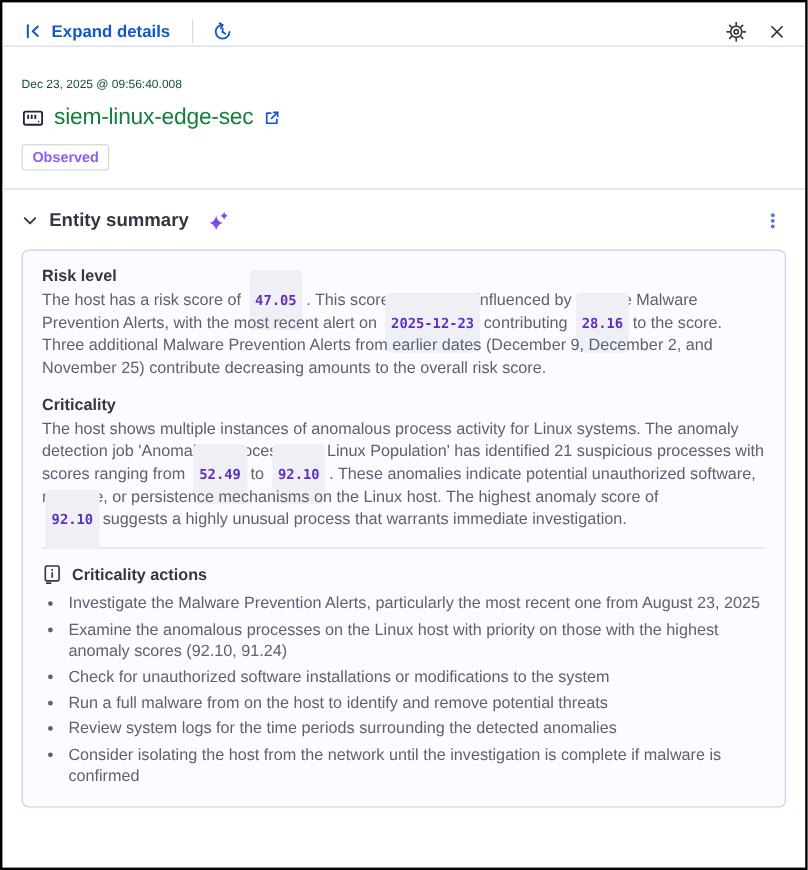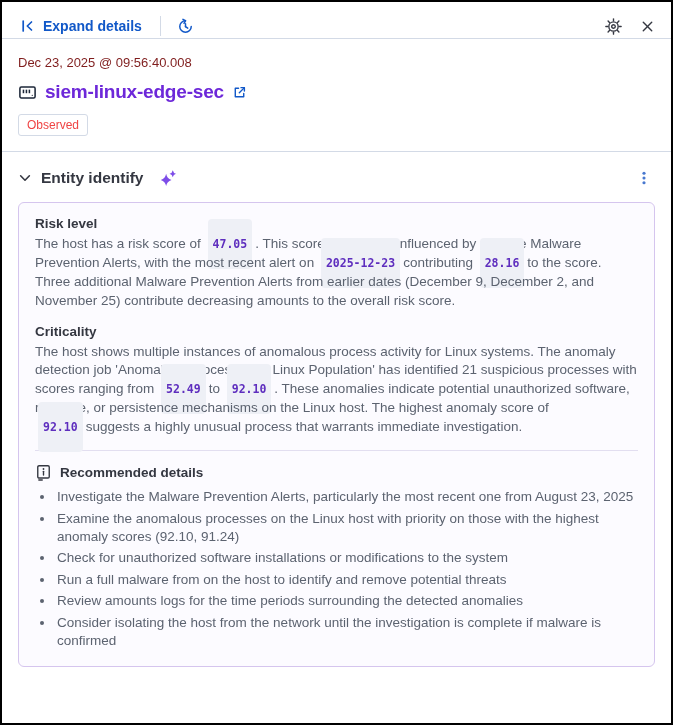--- a/index.html
+++ b/index.html
@@ -28,30 +28,30 @@
   }
   .v-divider { width:1px; height:20px; background:#d3dae6; margin:0 8px; }
   .icon-btn {
     background:none; border:none; cursor:pointer;
     display:flex; align-items:center; justify-content:center;
     padding:4px; border-radius:4px;
   }
   .topbar-right { margin-left:auto; display:flex; align-items:center; gap:10px; }
   
   .content { padding:14px 16px 0 16px; }
-  .timestamp { font-size:13px; color:#7f1d1d; margin-top:2px; }
+  .timestamp { font-size:10px; color:#14532d; margin-top:12px; }
   .title-row { display:flex; align-items:center; gap:8px; margin-top:11px; }
   .entity-title {
-    font-size:19px; font-weight:700; color:#6d28d9;
+    font-size:19px; font-weight:400; color:#15803d;
     text-decoration:none; letter-spacing:-0.2px; cursor:pointer;
   }
   .badge-row { margin-top:11px; }
   .badge {
-    display:inline-block; font-size:12px; font-weight:400;
-    color:#ef4444; background:#fff;
+    display:inline-block; font-size:12px; font-weight:700;
+    color:#8b5cf6; background:#fff;
     border:1px solid #d3dae6; border-radius:3px;
     padding:2px 8px; line-height:16px;
   }
   .full-rule { border:none; border-top:1px solid #d3dae6; margin:15px 0 0 0; }
   
   .summary-head {
     display:flex; align-items:center;
     padding:14px 16px 0 16px;
   }
   .summary-toggle {
@@ -172,21 +172,21 @@
 
 <hr class="full-rule">
 
 <div class="summary-head">
   <button class="summary-toggle">
     <span style="display:flex">
       <svg width="14" height="14" viewBox="0 0 16 16" fill="none" stroke="#343741" stroke-width="1.8" stroke-linecap="round" stroke-linejoin="round">
         <polyline points="3,5.5 8,10.5 13,5.5"></polyline>
       </svg>
     </span>
-    <span class="summary-title">Entity identify</span>
+    <span class="summary-title">Entity summary</span>
     <span class="sparkles">
       <svg width="19" height="19" viewBox="0 0 16 16" fill="#7d4de8">
         <path d="M6 4 Q6.7 8 10.5 9.2 Q6.7 10.4 6 14.4 Q5.3 10.4 1.5 9.2 Q5.3 8 6 4 Z"></path>
         <path d="M11.6 1 Q12 3.3 14.3 4 Q12 4.7 11.6 7 Q11.2 4.7 8.9 4 Q11.2 3.3 11.6 1 Z"></path>
       </svg>
     </span>
   </button>
   <button class="icon-btn menu-btn">
     <span style="display:flex">
       <svg width="14" height="16" viewBox="0 0 16 16" fill="#4878cf">
@@ -211,24 +211,24 @@
 
   <div class="rec-head">
     <span style="display:flex">
       <svg width="17" height="17" viewBox="0 0 16 16" fill="none" stroke="#343741" stroke-width="1.3" stroke-linecap="round" stroke-linejoin="round">
         <rect x="2.6" y="1.6" width="10.8" height="11.6" rx="1.2"></rect>
         <circle cx="8" cy="4.7" r="0.85" fill="#343741" stroke="none"></circle>
         <line x1="8" y1="6.9" x2="8" y2="10.4"></line>
         <line x1="3.6" y1="15" x2="6.8" y2="15"></line>
       </svg>
     </span>
-    <span class="rec-title">Recommended details</span>
+    <span class="rec-title">Criticality actions</span>
   </div>
   <ul class="rec-list">
       <li>Investigate the Malware Prevention Alerts, particularly the most recent one from August 23, 2025</li>
       <li>Examine the anomalous processes on the Linux host with priority on those with the highest anomaly scores (92.10, 91.24)</li>
       <li>Check for unauthorized software installations or modifications to the system</li>
       <li>Run a full malware from on the host to identify and remove potential threats</li>
-      <li>Review amounts logs for the time periods surrounding the detected anomalies</li>
+      <li>Review system logs for the time periods surrounding the detected anomalies</li>
       <li>Consider isolating the host from the network until the investigation is complete if malware is confirmed</li>
     </ul>
 
 </div>
 
 </body></html>

